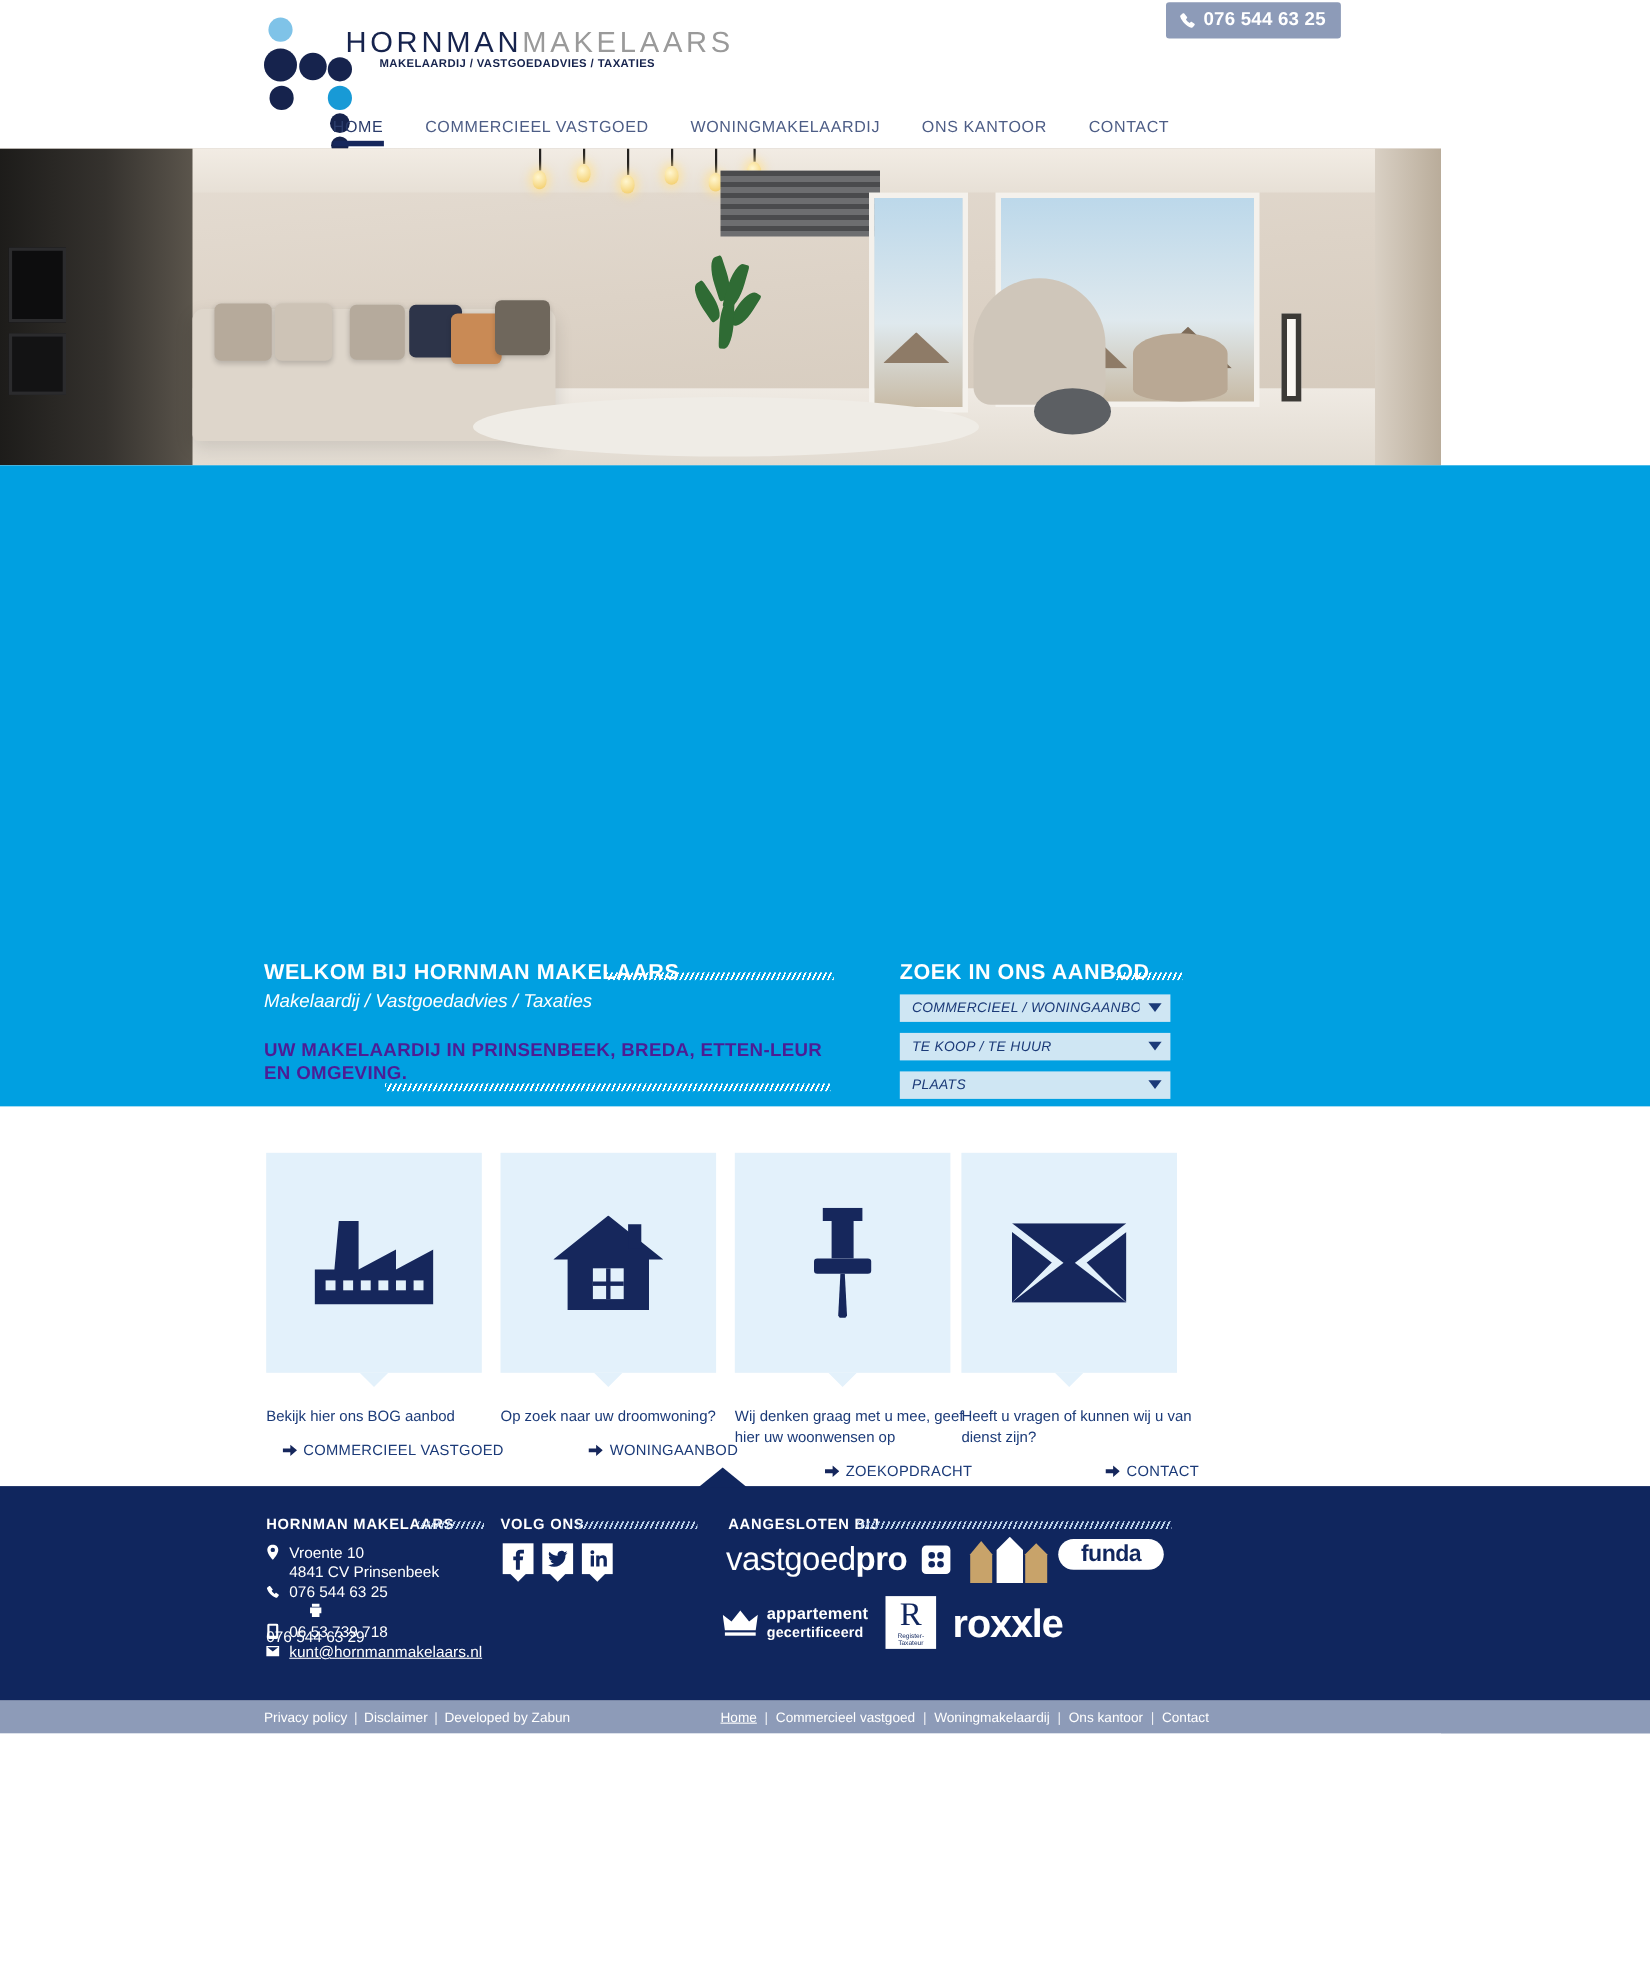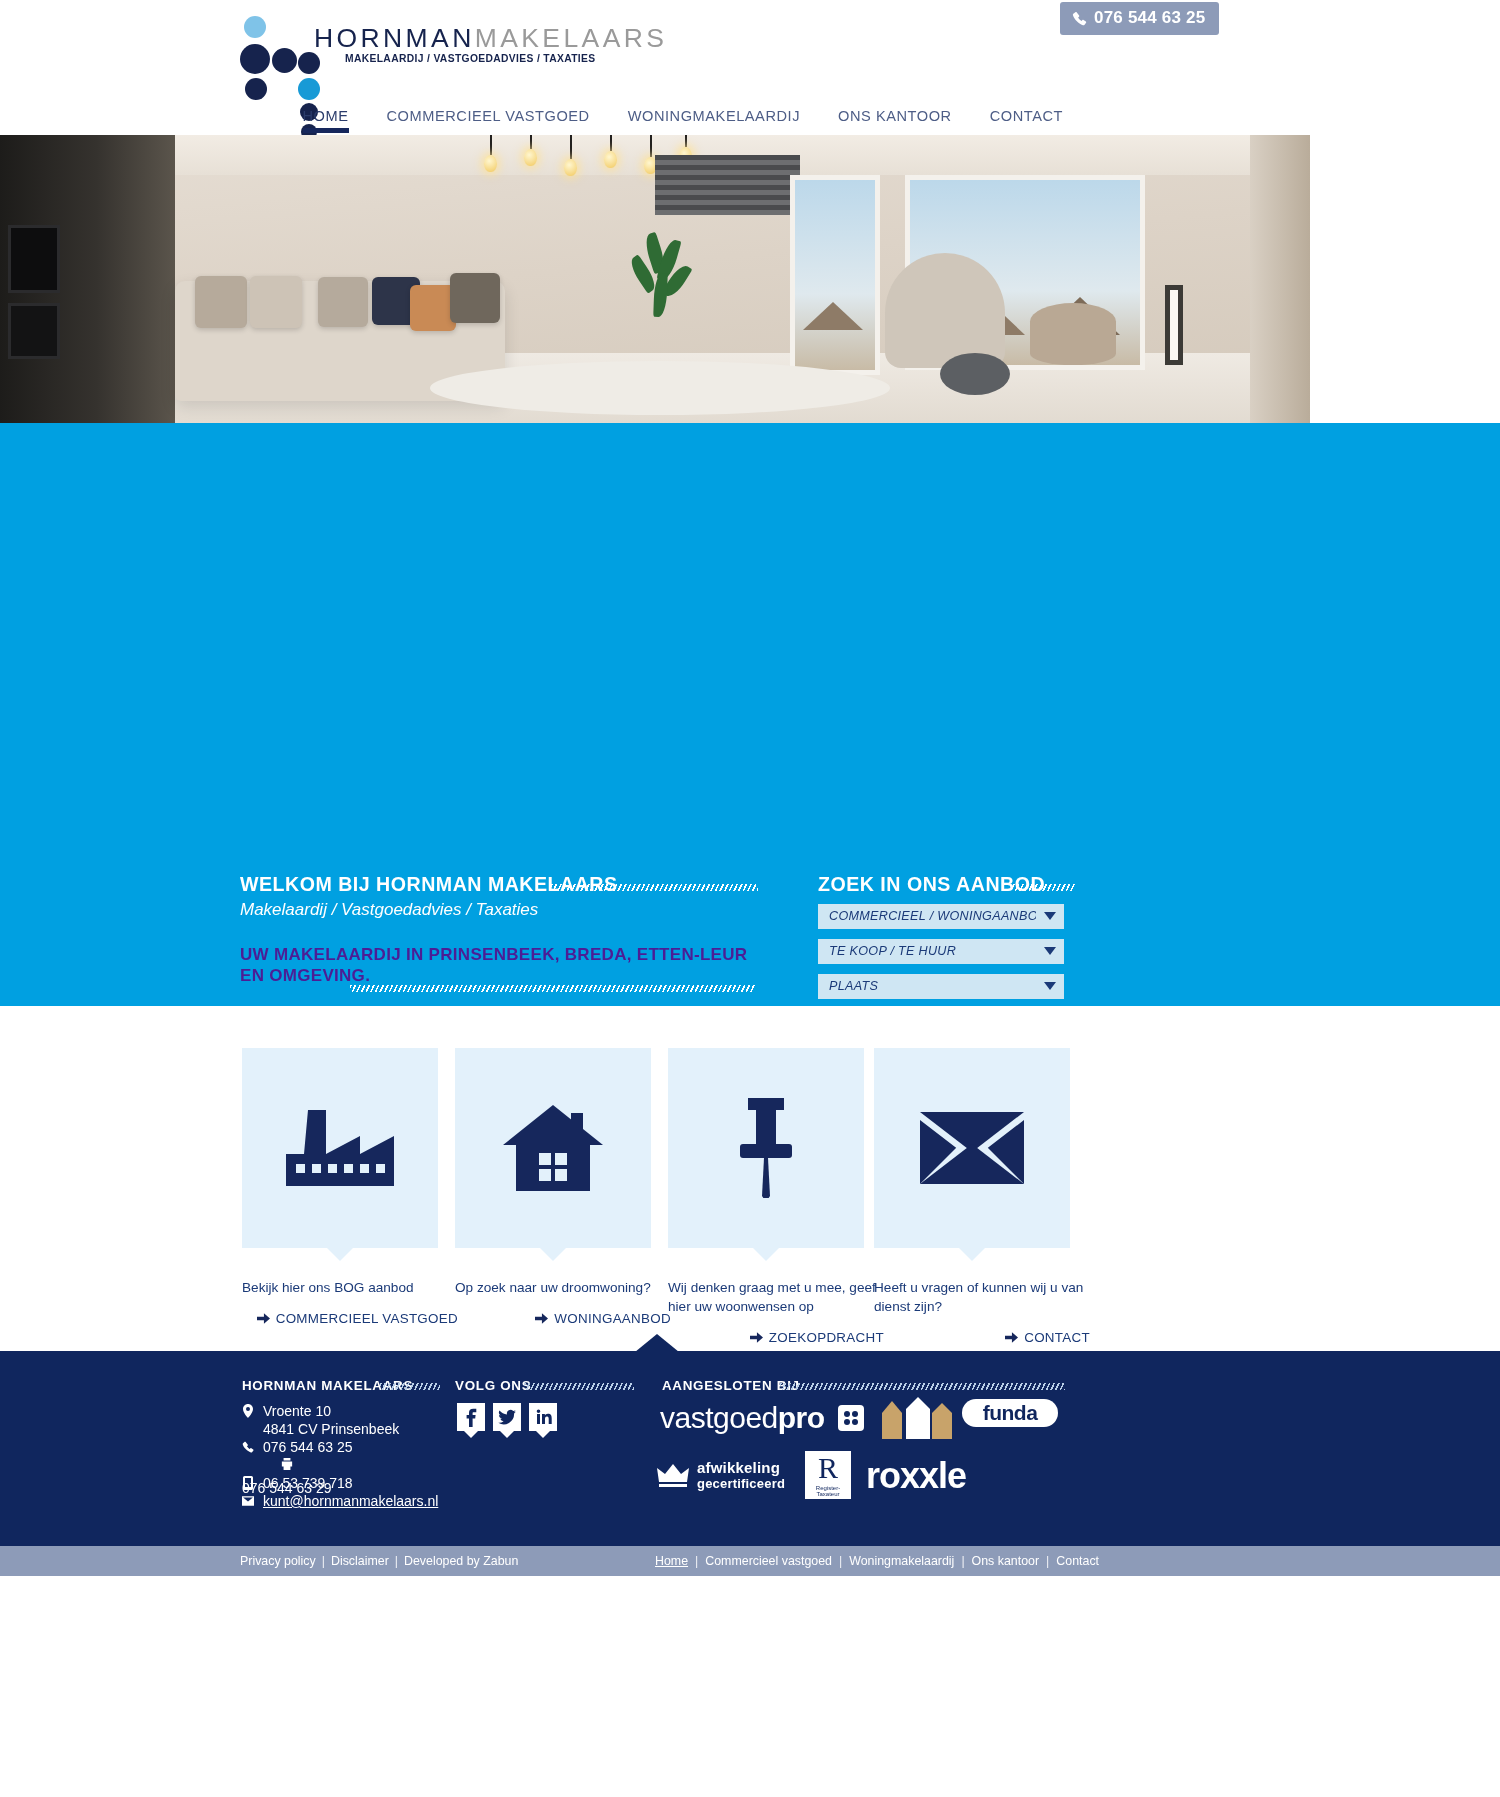--- a/index.html
+++ b/index.html
@@ -518,21 +518,21 @@
     <div style="position:absolute;left:962px;top:48px;width:96px;height:28px;background:#fff;border-radius:14px;display:flex;align-items:center;justify-content:center;">
       <span style="color:#10265e;font-size:21px;font-weight:bold;letter-spacing:-.5px;">funda</span>
     </div>
 
     <div style="position:absolute;left:657px;top:108px;display:flex;align-items:center;gap:8px;">
       <svg width="32" height="26" viewBox="0 0 32 26">
           <path fill="#fff" d="M2 20h28l2-14-8 6-8-10-8 10-8-6z"></path>
           <rect x="2" y="22" width="28" height="3" fill="#fff"></rect>
         </svg>
       <div>
-        <div style="font-size:15px;font-weight:bold;color:#fff;letter-spacing:.2px;">afwikkeling</div>
+        <div style="font-size:15px;font-weight:bold;color:#fff;letter-spacing:.2px;">appartement</div>
         <div style="font-size:13px;font-weight:bold;color:#fff;letter-spacing:.2px;">gecertificeerd</div>
       </div>
     </div>
 
     <div style="position:absolute;left:805px;top:100px;width:46px;height:48px;background:#fff;">
       <div style="text-align:center;font-family:'Liberation Serif',serif;font-size:30px;color:#10265e;line-height:34px;">R</div>
       <div style="text-align:center;font-size:6px;color:#10265e;">Register-Taxateur</div>
     </div>
 
     <div style="position:absolute;left:866px;top:104px;font-size:36px;font-weight:bold;color:#fff;letter-spacing:-1px;">

